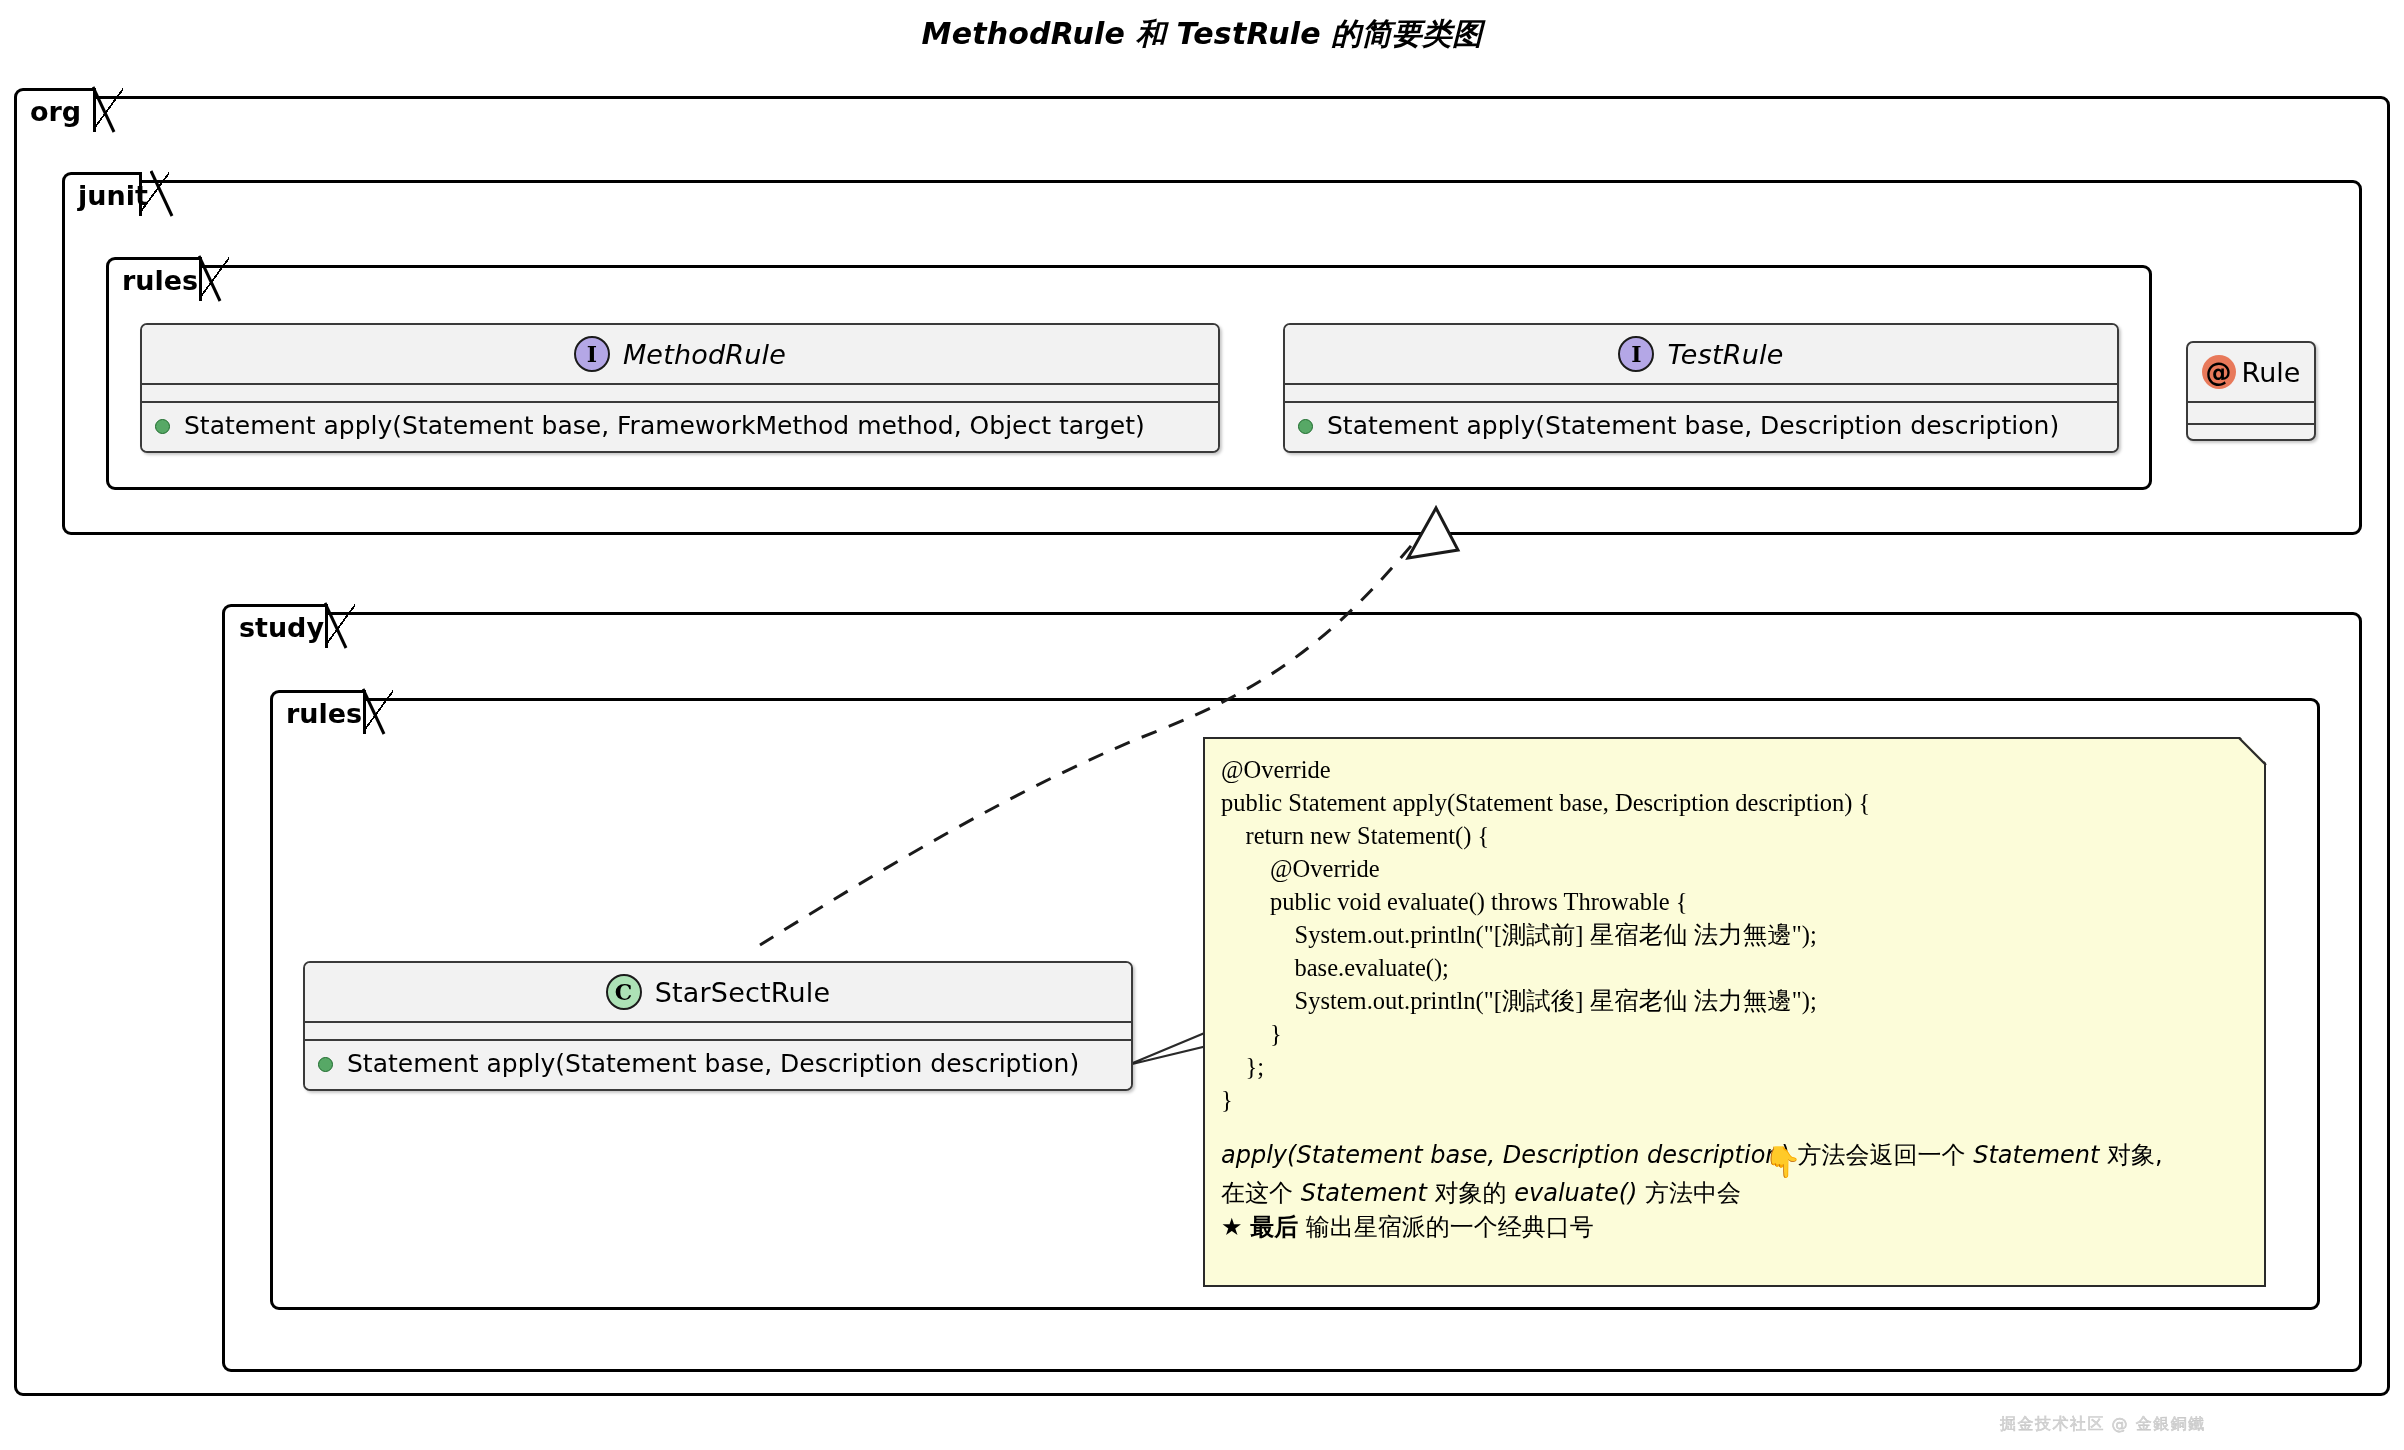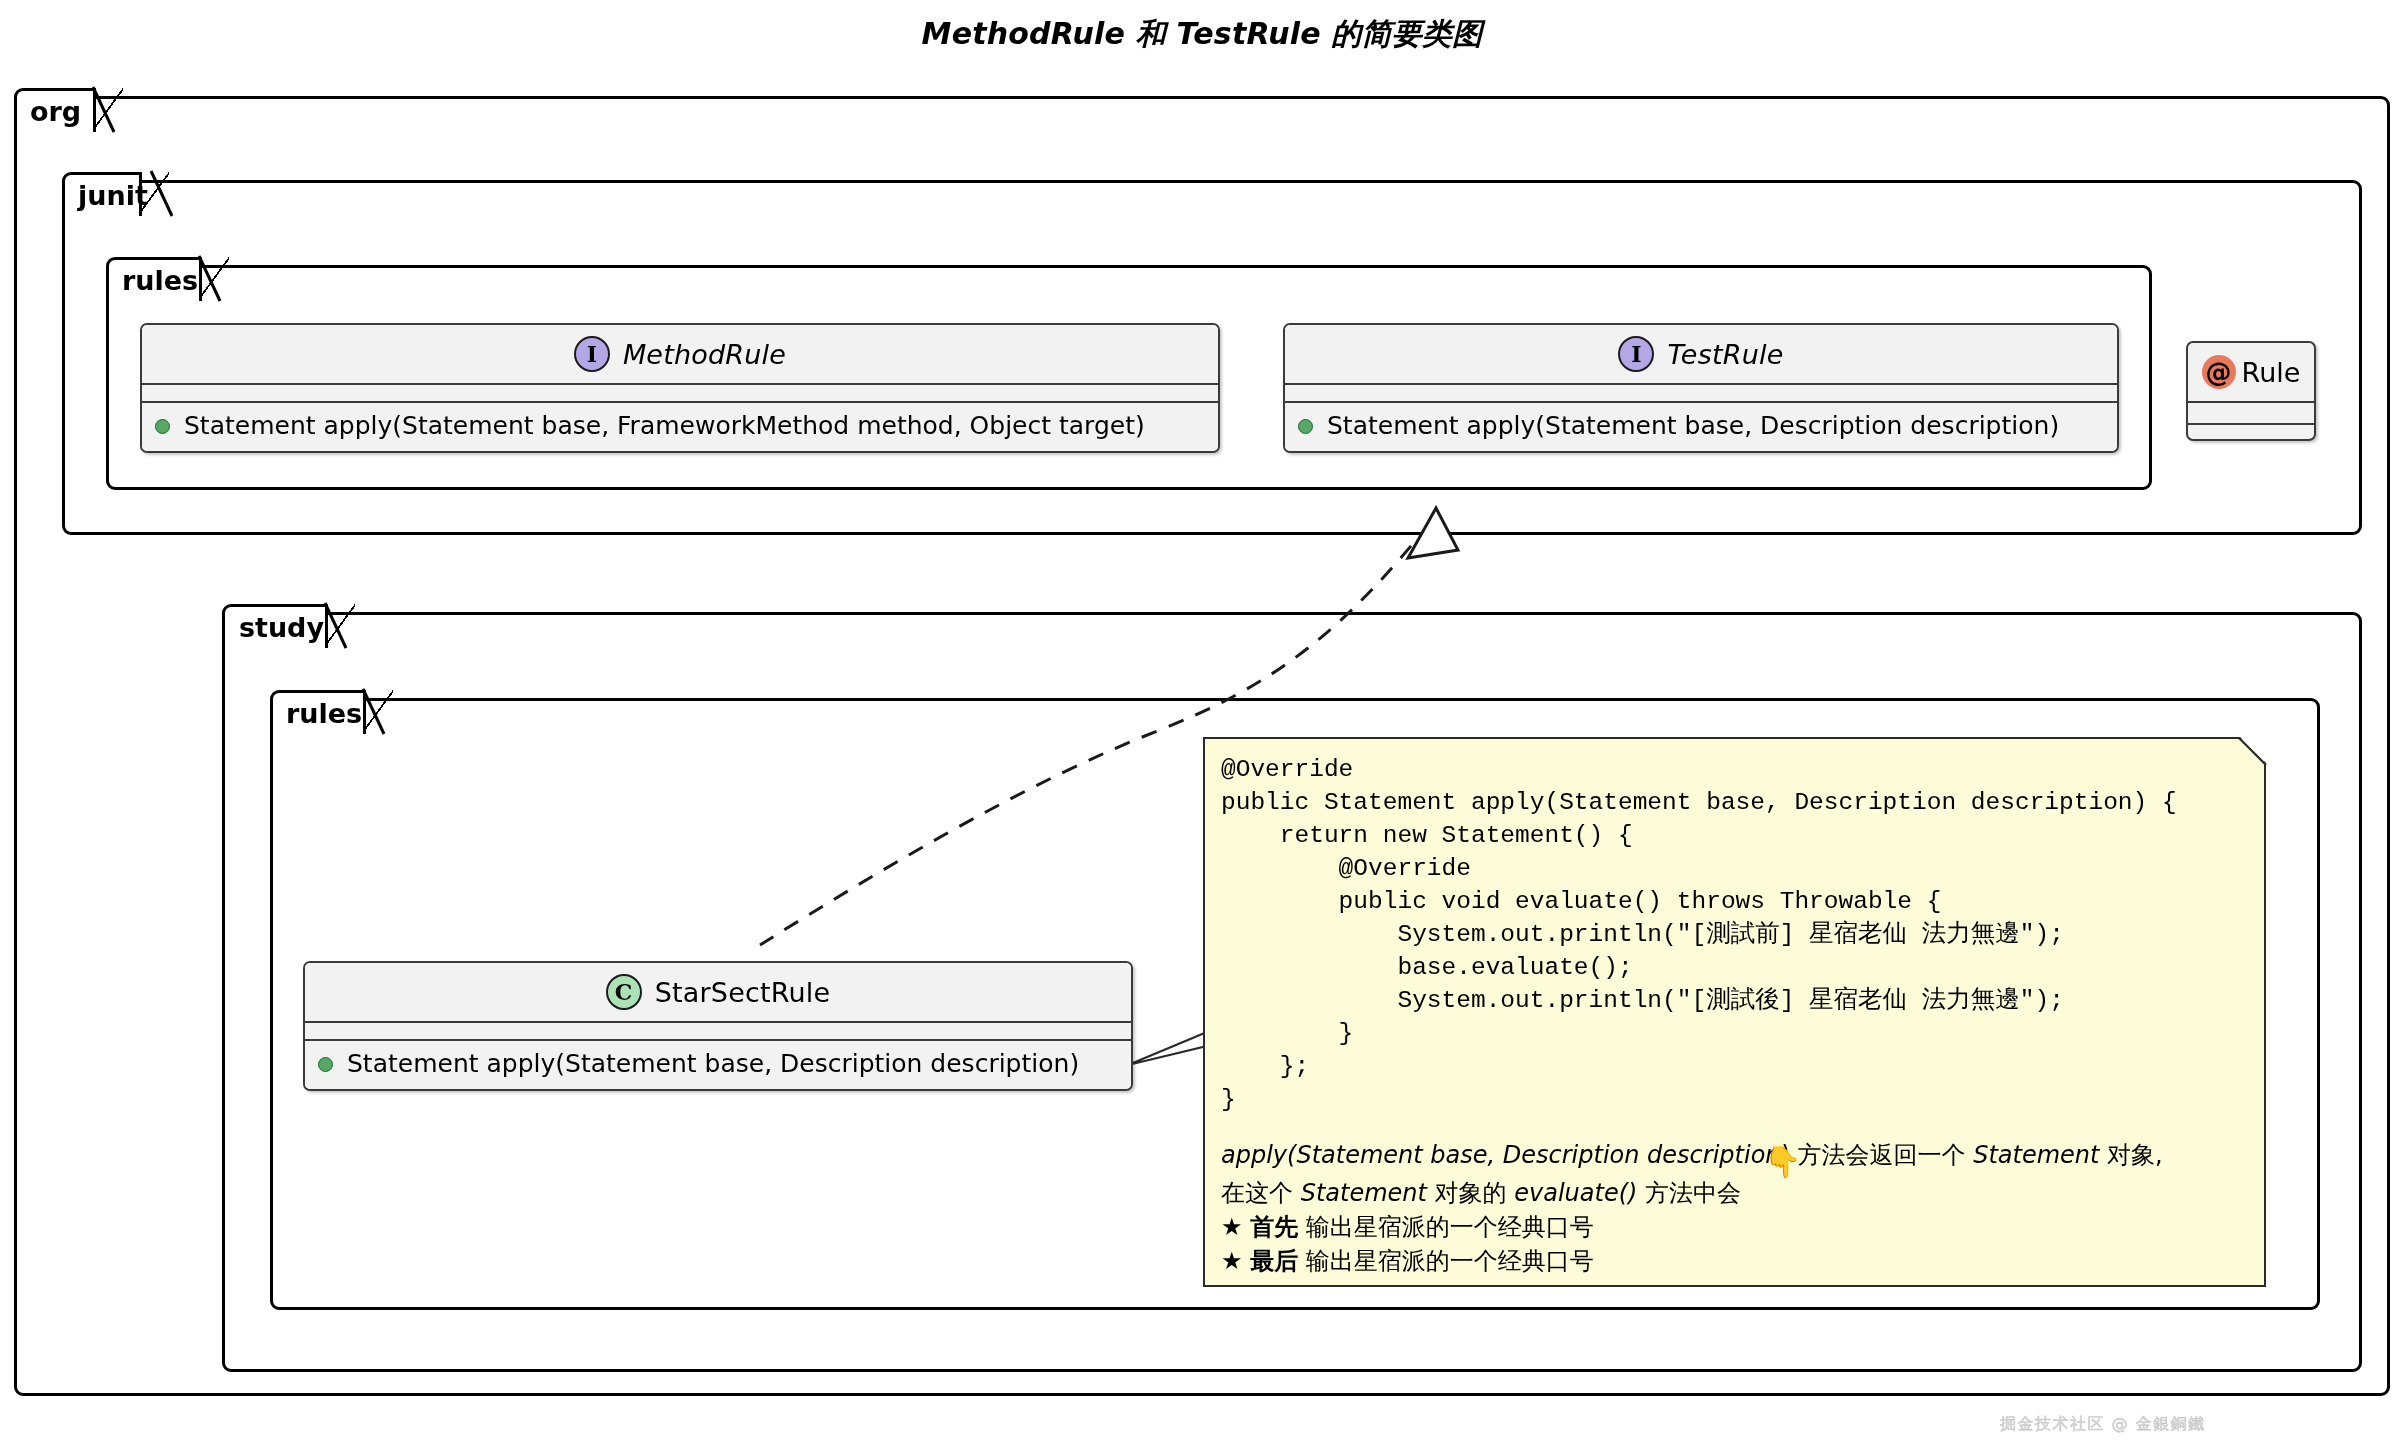--- a/index.html
+++ b/index.html
@@ -200,21 +200,21 @@
     box-shadow: 2px 2px 3px rgba(0,0,0,0.18);
     clip-path: polygon(0 0, calc(100% - 26px) 0, 100% 26px, 100% 100%, 0 100%);
     padding: 14px 18px 14px 16px;
   }
   #note-fold {
     position: absolute;
     z-index: 6;
     pointer-events: none;
   }
   .code-line {
-    font-family: Liberation Mono, monospace;
+    font-family: Liberation Serif, serif;
     font-size: 24.5px;
     line-height: 33px;
     white-space: pre;
     color: #000;
   }
   .note-gap { height: 22px; }
   .note-text {
     font-size: 24px;
     line-height: 34px;
     color: #000;
@@ -382,24 +382,20 @@
     <div class="note-gap"></div>
 
     <div class="note-text spaced">
       <span class="it">apply(Statement base, Description description)</span><span> 方法会返回一个 </span><span class="it">Statement</span><span> 对象,</span>
     </div>
 
     <div class="note-text">
       <span>在这个 </span><span class="it">Statement</span><span> 对象的 </span><span class="it">evaluate()</span><span> 方法中会</span>
     </div>
 
-    <div class="note-text">
-      <span>★</span>
-      <span class="bd">首先</span><span> 输出星宿派的一个经典口号</span>
-    </div>
 
 
     <div class="note-text">
       <span>★</span>
       <span class="bd">最后</span><span> 输出星宿派的一个经典口号</span>
     </div>
   </div>
 
   <svg id="note-fold" style="left:2238px; top:737px;" width="30" height="30" viewBox="0 0 30 30">
     <line x1="0" y1="0" x2="28" y2="28" stroke="#2a2a2a" stroke-width="2.2"></line>

